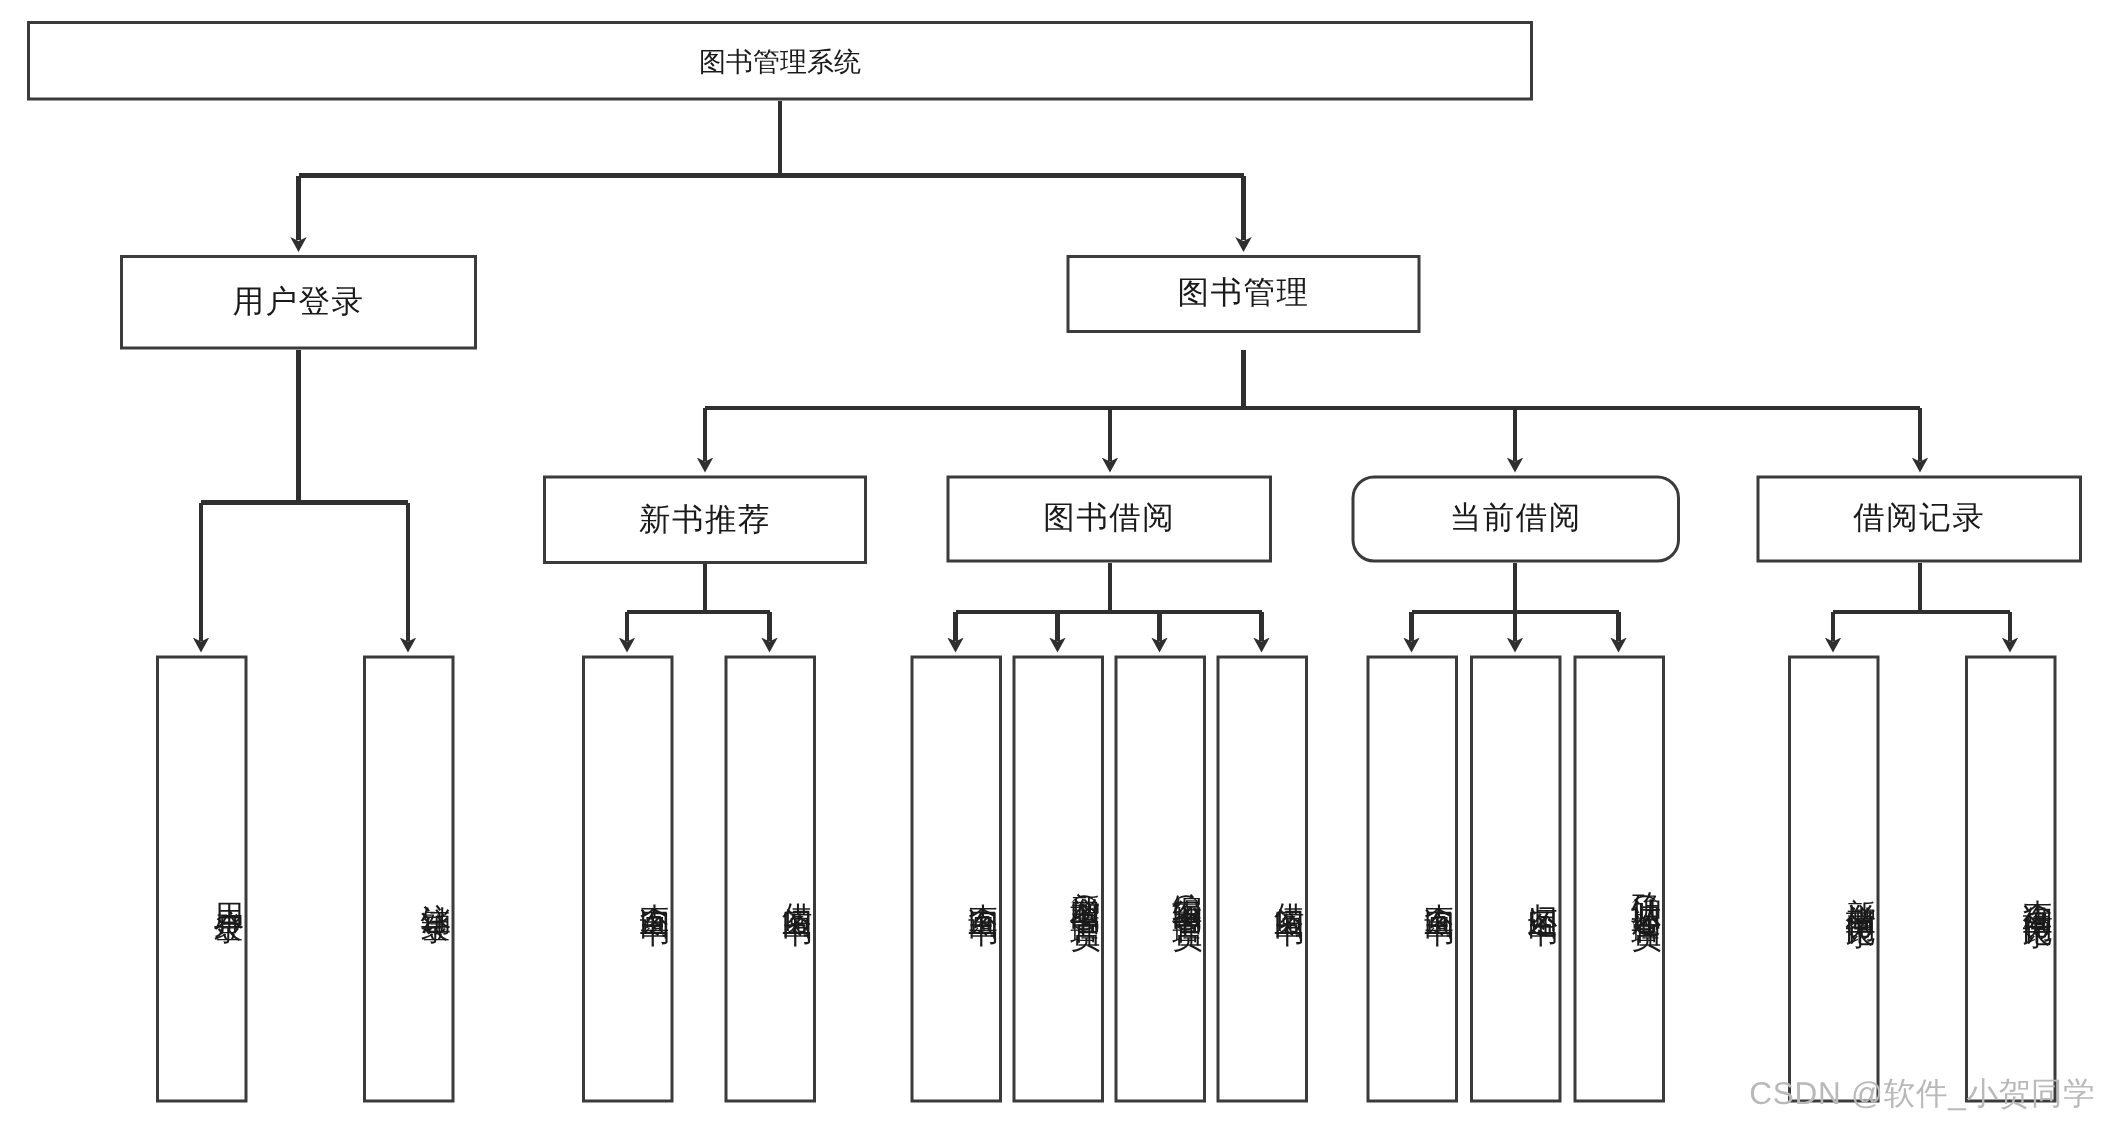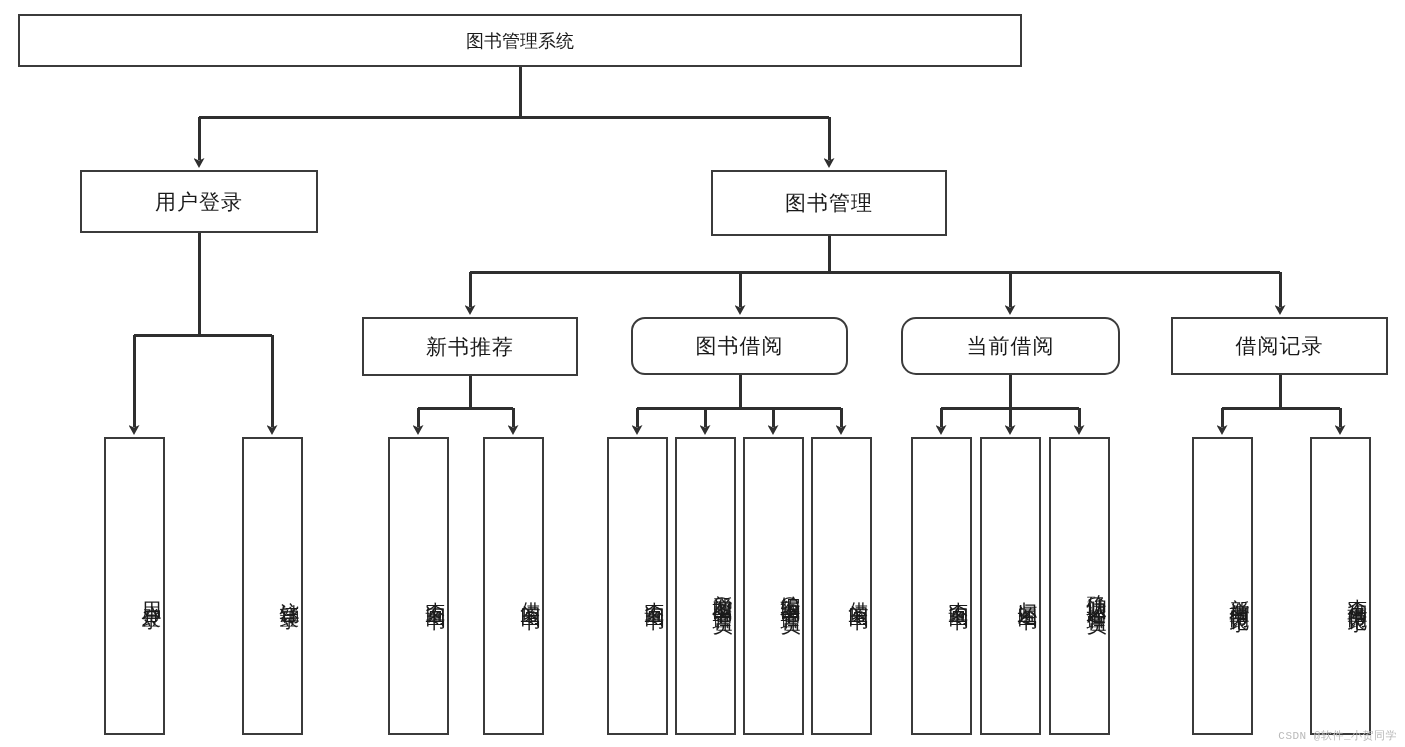--- a/index.html
+++ b/index.html
@@ -57,26 +57,26 @@
     white-space: nowrap;
   }
   .node.v .vlabel {
     writing-mode: vertical-rl;
     text-orientation: upright;
   }
   .watermark {
     position: absolute;
     right: 8px;
     bottom: 4px;
-    font-size: 11px;
+    font-size: 21px;
     color: #b9b9b9;
     letter-spacing: 0.5px;
     z-index: 5;
     white-space: nowrap;
-    font-family: Liberation Mono, monospace;
+    font-family: Liberation Sans, sans-serif;
   }
 </style>
 </head>
 <body>
 
 <div id="canvas">
 
   <svg id="edges" viewBox="0 0 1405 747" width="1405" height="747" xmlns="http://www.w3.org/2000/svg">
     <defs>
       <marker id="arr" markerWidth="10" markerHeight="11" refX="2" refY="5.5" orient="auto" markerUnits="userSpaceOnUse">
@@ -127,28 +127,28 @@
     </g>
   </svg>
 
   <div class="node root" style="left:18px; top:14px; width:1004px; height:53px;">
     <span>图书管理系统</span>
   </div>
 
   <div class="node h" style="left:80px; top:170px; width:238px; height:63px;">
     <span>用户登录</span>
   </div>
-  <div class="node h" style="left:711px; top:170px; width:236px; height:66px;">
+  <div class="node h" style="left:711px; top:170px; width:236px; height:52px;">
     <span>图书管理</span>
   </div>
 
   <div class="node h" style="left:362px; top:317px; width:216px; height:59px;">
     <span>新书推荐</span>
   </div>
-  <div class="node h" style="left:631px; top:317px; width:217px; height:58px;border-radius:14px;">
+  <div class="node h" style="left:631px; top:317px; width:217px; height:58px;">
     <span>图书借阅</span>
   </div>
   <div class="node h" style="left:901px; top:317px; width:219px; height:58px;border-radius:15px;">
     <span>当前借阅</span>
   </div>
   <div class="node h" style="left:1171px; top:317px; width:217px; height:58px;">
     <span>借阅记录</span>
   </div>
 
   <div class="node v" style="left:104px; top:437px; width:61px; height:298px;">

